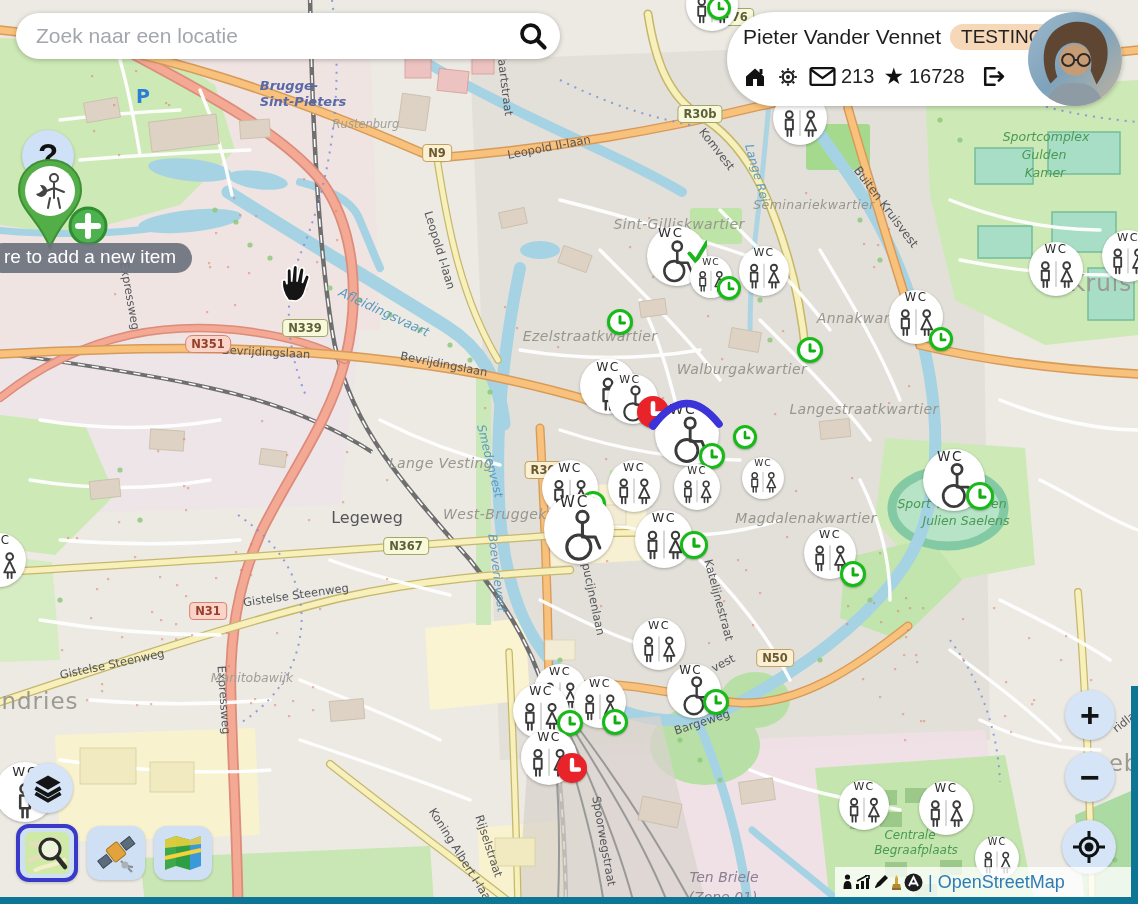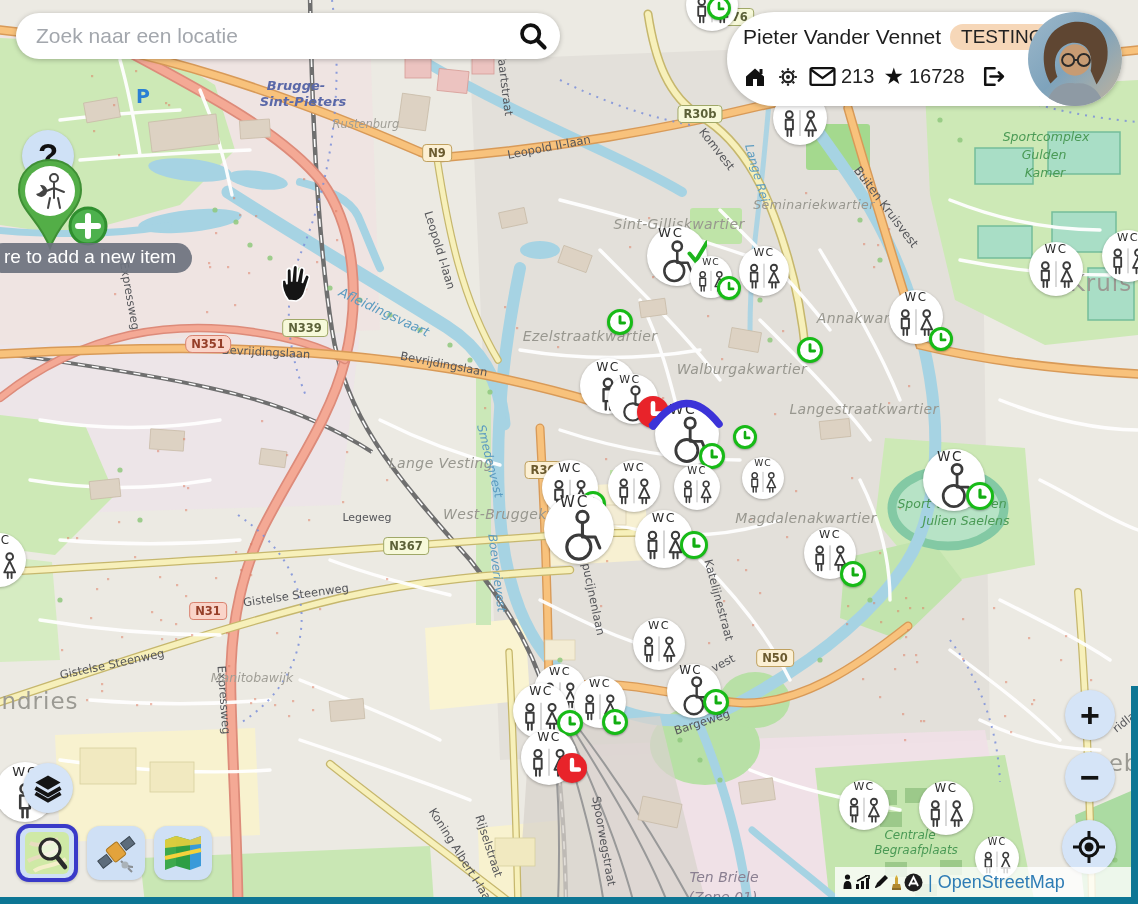--- a/index.html
+++ b/index.html
@@ -469,21 +469,21 @@
         <rect x="254" y="698" width="2.2" height="2.2" fill="#dd7a5f" opacity="0.5"></rect>
         <rect x="274" y="704" width="2.2" height="2.2" fill="#dd7a5f" opacity="0.5"></rect>
         <rect x="292" y="700" width="2.2" height="2.2" fill="#dd7a5f" opacity="0.5"></rect>
         <rect x="136" y="704" width="2.2" height="2.2" fill="#dd7a5f" opacity="0.5"></rect>
         <rect x="160" y="619" width="2.2" height="2.2" fill="#dd7a5f" opacity="0.5"></rect>
         <rect x="185" y="595" width="2.2" height="2.2" fill="#dd7a5f" opacity="0.5"></rect>
       </g>
   </svg>
 
   <div id="labels">
-      <div class="map-label l-station" style="left: 296px; top: 85px;">Brugge-</div>
+      <div class="map-label l-station" style="left: 289px; top: 85px;">Brugge-</div>
       <div class="map-label l-station" style="left: 303px; top: 101px;">Sint-Pieters</div>
       <div class="map-label l-quarter_sm" style="left: 366px; top: 124px;">Rustenburg</div>
       <div class="map-label l-street" style="left: 505px; top: 84px; --r: 83deg;">Vaartstraat</div>
       <div class="map-label l-street" style="left: 549px; top: 147px; --r: -11deg;">Leopold II-laan</div>
       <div class="map-label l-street" style="left: 717px; top: 149px; --r: 52deg;">Komvest</div>
       <div class="map-label l-street" style="left: 440px; top: 250px; --r: 73deg;">Leopold I-laan</div>
       <div class="map-label l-quarter" style="left: 679px; top: 224px;">Sint-Gilliskwartier</div>
       <div class="map-label l-quarter" style="left: 814px; top: 204px; font-size: 12.5px;">Seminariekwartier</div>
       <div class="map-label l-water" style="left: 757px; top: 173px; --r: 74deg;">Lange Rei</div>
       <div class="map-label l-green" style="left: 1046px; top: 136px;">Sportcomplex</div>
@@ -494,21 +494,21 @@
       <div class="map-label l-quarter" style="left: 866px; top: 318px;">Annakwartier</div>
       <div class="map-label l-quarter" style="left: 590px; top: 336px;">Ezelstraatkwartier</div>
       <div class="map-label l-quarter" style="left: 742px; top: 369px;">Walburgakwartier</div>
       <div class="map-label l-quarter" style="left: 864px; top: 409px;">Langestraatkwartier</div>
       <div class="map-label l-water" style="left: 384px; top: 312px; --r: 25deg; font-size: 13px;">Afleidingsvaart</div>
       <div class="map-label l-street" style="left: 266px; top: 352px; --r: 3deg;">Bevrijdingslaan</div>
       <div class="map-label l-street" style="left: 444px; top: 364px; --r: 11deg;">Bevrijdingslaan</div>
       <div class="map-label l-street" style="left: 130px; top: 296px; --r: 80deg;">Expressweg</div>
       <div class="map-label l-street" style="left: 224px; top: 700px; --r: 86deg;">Expressweg</div>
       <div class="map-label l-quarter" style="left: 441px; top: 463px;">Lange Vesting</div>
-      <div class="map-label l-street" style="left: 367px; top: 517px; font-size: 11px;">Legeweg</div>
+      <div class="map-label l-street" style="left: 367px; top: 517px; font-size: 16px;">Legeweg</div>
       <div class="map-label l-quarter" style="left: 521px; top: 514px;">West-Bruggekwartier</div>
       <div class="map-label l-water" style="left: 490px; top: 461px; --r: 76deg;">Smedenvest</div>
       <div class="map-label l-water" style="left: 497px; top: 573px; --r: 83deg;">Boeverievest</div>
       <div class="map-label l-street" style="left: 592px; top: 592px; --r: 78deg;">Kapucijnenlaan</div>
       <div class="map-label l-street" style="left: 719px; top: 600px; --r: 75deg;">Katelijnestraat</div>
       <div class="map-label l-quarter" style="left: 806px; top: 518px;">Magdalenakwartier</div>
       <div class="map-label l-green" style="left: 952px; top: 503px;">Sport Vlaanderen</div>
       <div class="map-label l-green" style="left: 966px; top: 520px;">Julien Saelens</div>
       <div class="map-label l-street" style="left: 112px; top: 664px; --r: -12deg;">Gistelse Steenweg</div>
       <div class="map-label l-street" style="left: 296px; top: 595px; --r: -8deg;">Gistelse Steenweg</div>

